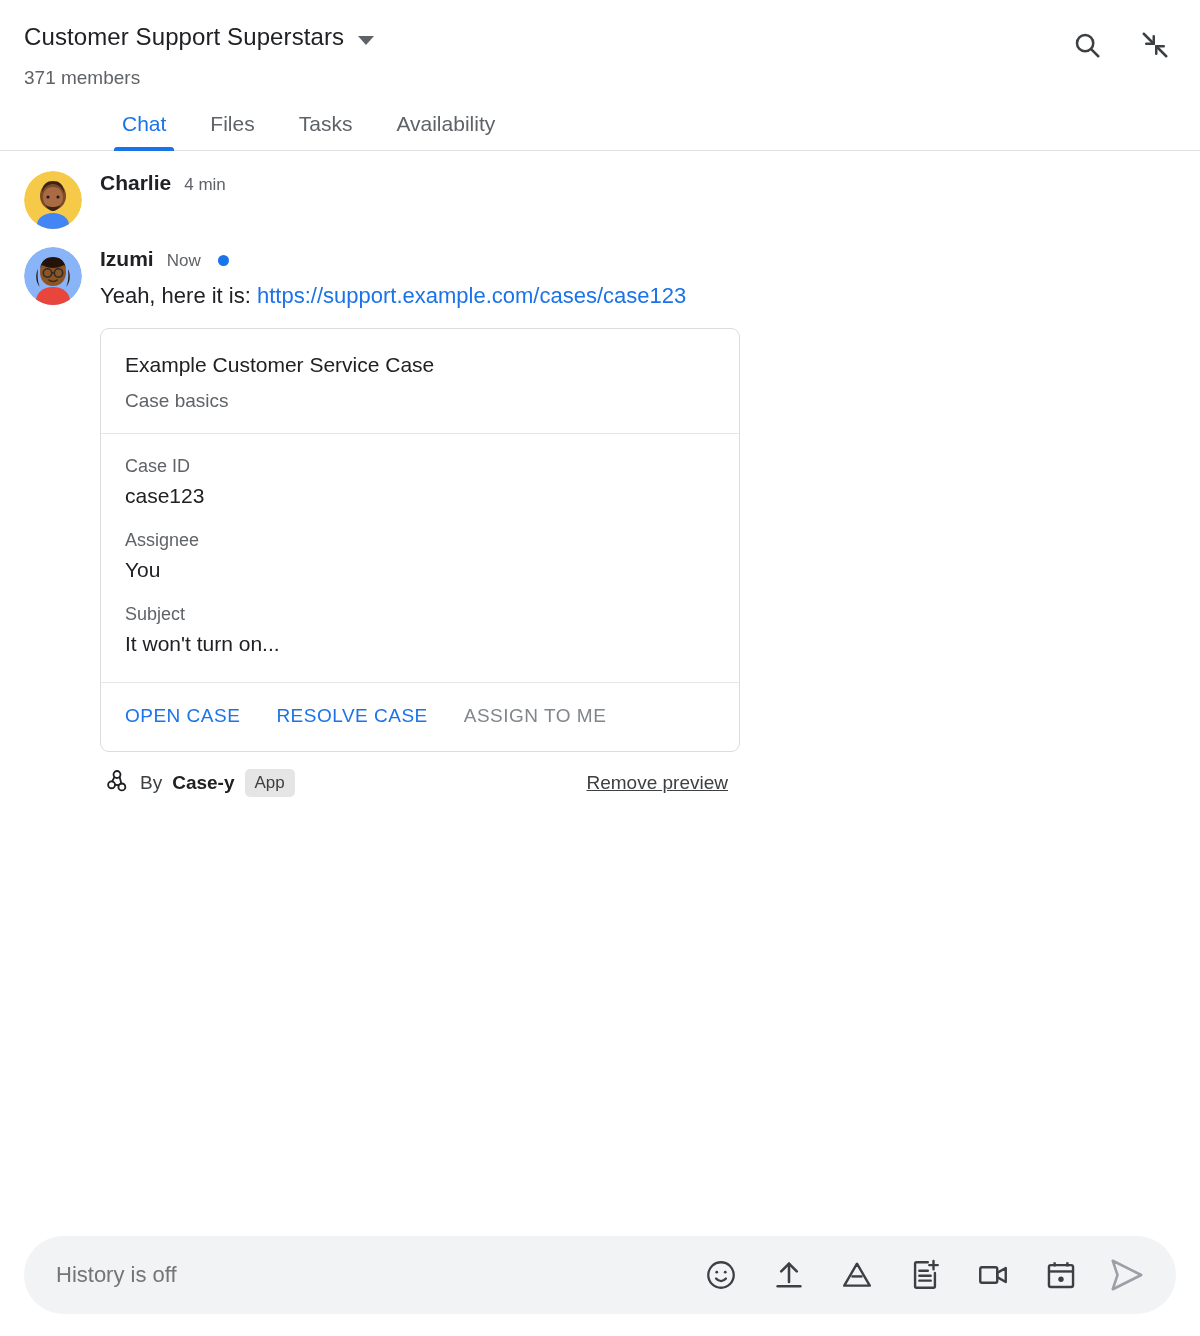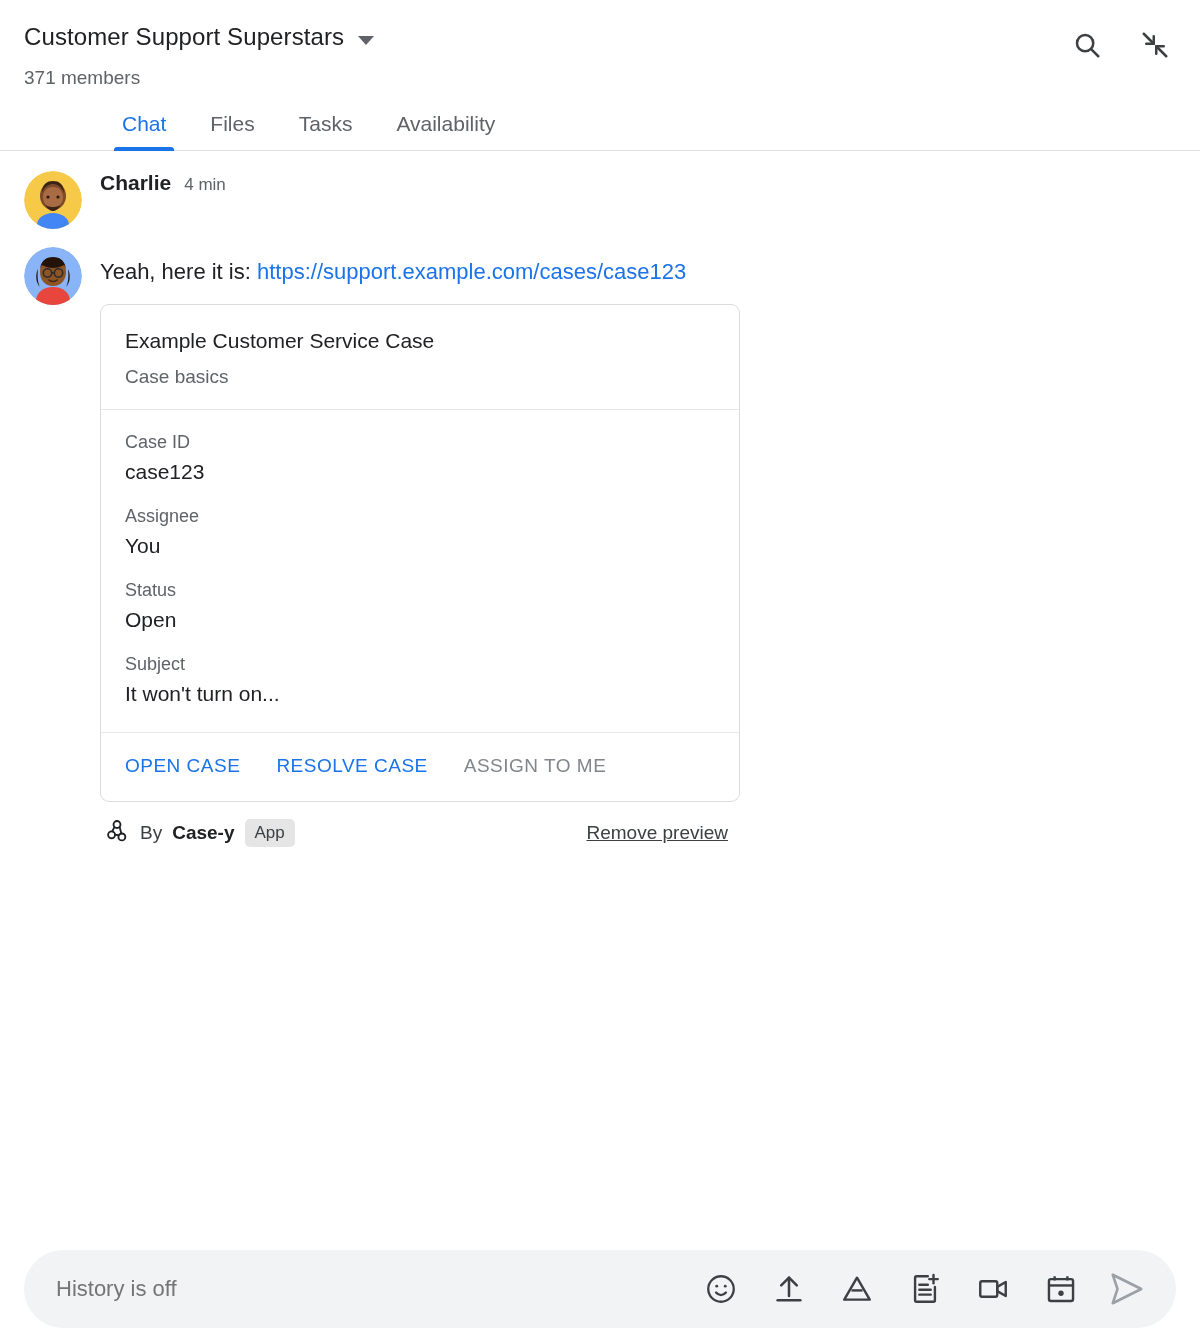--- a/index.html
+++ b/index.html
@@ -252,21 +252,21 @@
     margin-left: auto;
     font-size: 19px;
     color: #3c4043;
     text-decoration: underline;
     cursor: pointer;
     padding-right: 12px;
   }
 
   
   .composer-wrap {
-    padding: 16px 24px 8px 24px;
+    padding: 16px 24px 22px 24px;
   }
   .composer {
     display: flex;
     align-items: center;
     background: #f1f3f4;
     border-radius: 40px;
     height: 78px;
     padding: 0 28px 0 30px;
     gap: 10px;
   }
@@ -373,41 +373,42 @@
           <path d="M16 24c0-10 6-14 13-14s13 4 13 14c0-3-1-5-2-6-3 2-8 3-11 3s-8-1-11-3c-1 1-2 3-2 6z" fill="#241309"></path>
           <path d="M14 22c-1 8 0 14 2 18-4-4-5-12-2-18z" fill="#241309"></path>
           <path d="M44 22c1 8 0 14-2 18 4-4 5-12 2-18z" fill="#241309"></path>
           <circle cx="23.5" cy="26" r="4.2" fill="none" stroke="#2b2b2b" stroke-width="1.6"></circle>
           <circle cx="34.5" cy="26" r="4.2" fill="none" stroke="#2b2b2b" stroke-width="1.6"></circle>
           <line x1="27.7" y1="26" x2="30.3" y2="26" stroke="#2b2b2b" stroke-width="1.6"></line>
           <path d="M25 33c2 2 6 2 8 0" stroke="#3b2415" stroke-width="1.6" fill="none" stroke-linecap="round"></path>
         </svg>
       </div>
       <div class="msg-body">
+        <div class="msg-head">
+          <span class="sender">Izumi</span>
+          <span class="time">Now</span>
+          <span class="unread-dot"></span>
+        </div>
         <div class="msg-text">
           <span>Yeah, here it is: </span><a class="msg-link" href="#">https://support.example.com/cases/case123</a>
         </div>
 
         <div class="card">
           <div class="card-header">
             <div class="card-title">Example Customer Service Case</div>
             <div class="card-subtitle">Case basics</div>
           </div>
           <div class="card-fields">
             <div class="field">
               <div class="field-label">Case ID</div>
               <div class="field-value">case123</div>
             </div>
             <div class="field">
               <div class="field-label">Assignee</div>
               <div class="field-value">You</div>
-            </div>
-            <div class="field">
-              <div class="field-label">Status</div>
-              <div class="field-value">Open</div>
             </div>
             <div class="field">
               <div class="field-label">Subject</div>
               <div class="field-value">It won't turn on...</div>
             </div>
           </div>
           <div class="card-actions">
             <div class="card-action">OPEN CASE</div>
             <div class="card-action">RESOLVE CASE</div>
             <div class="card-action disabled">ASSIGN TO ME</div>

